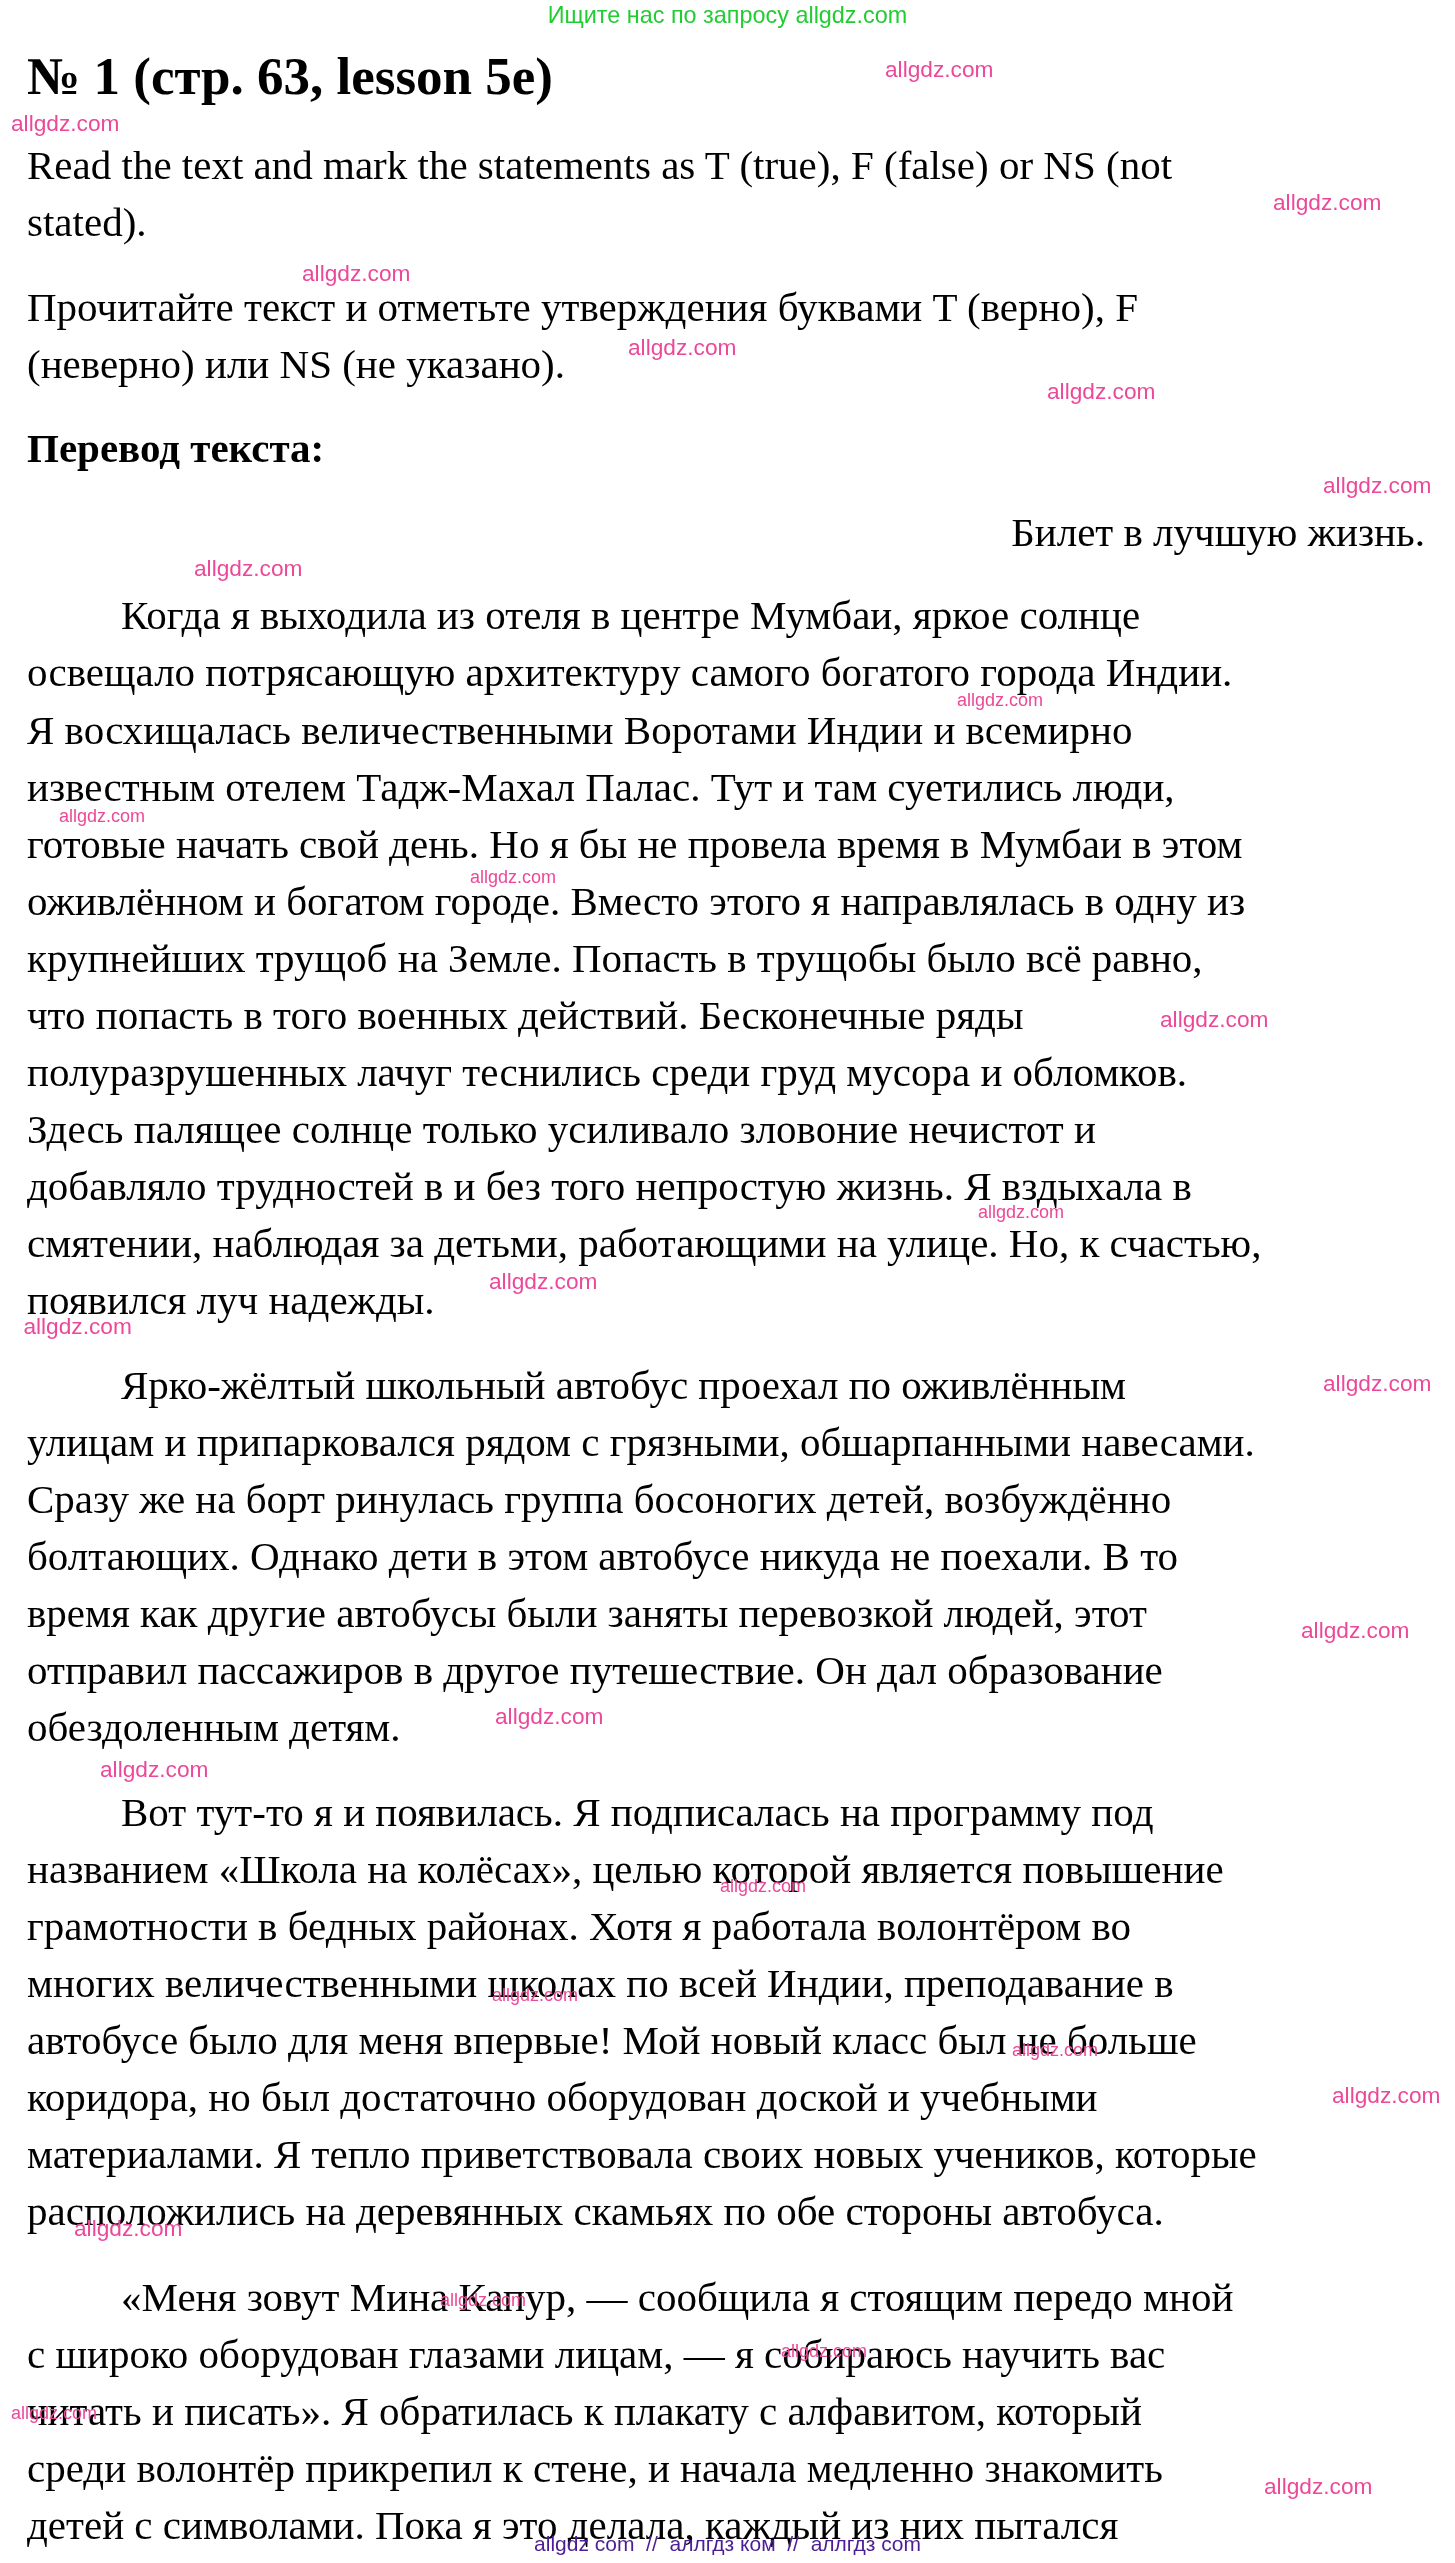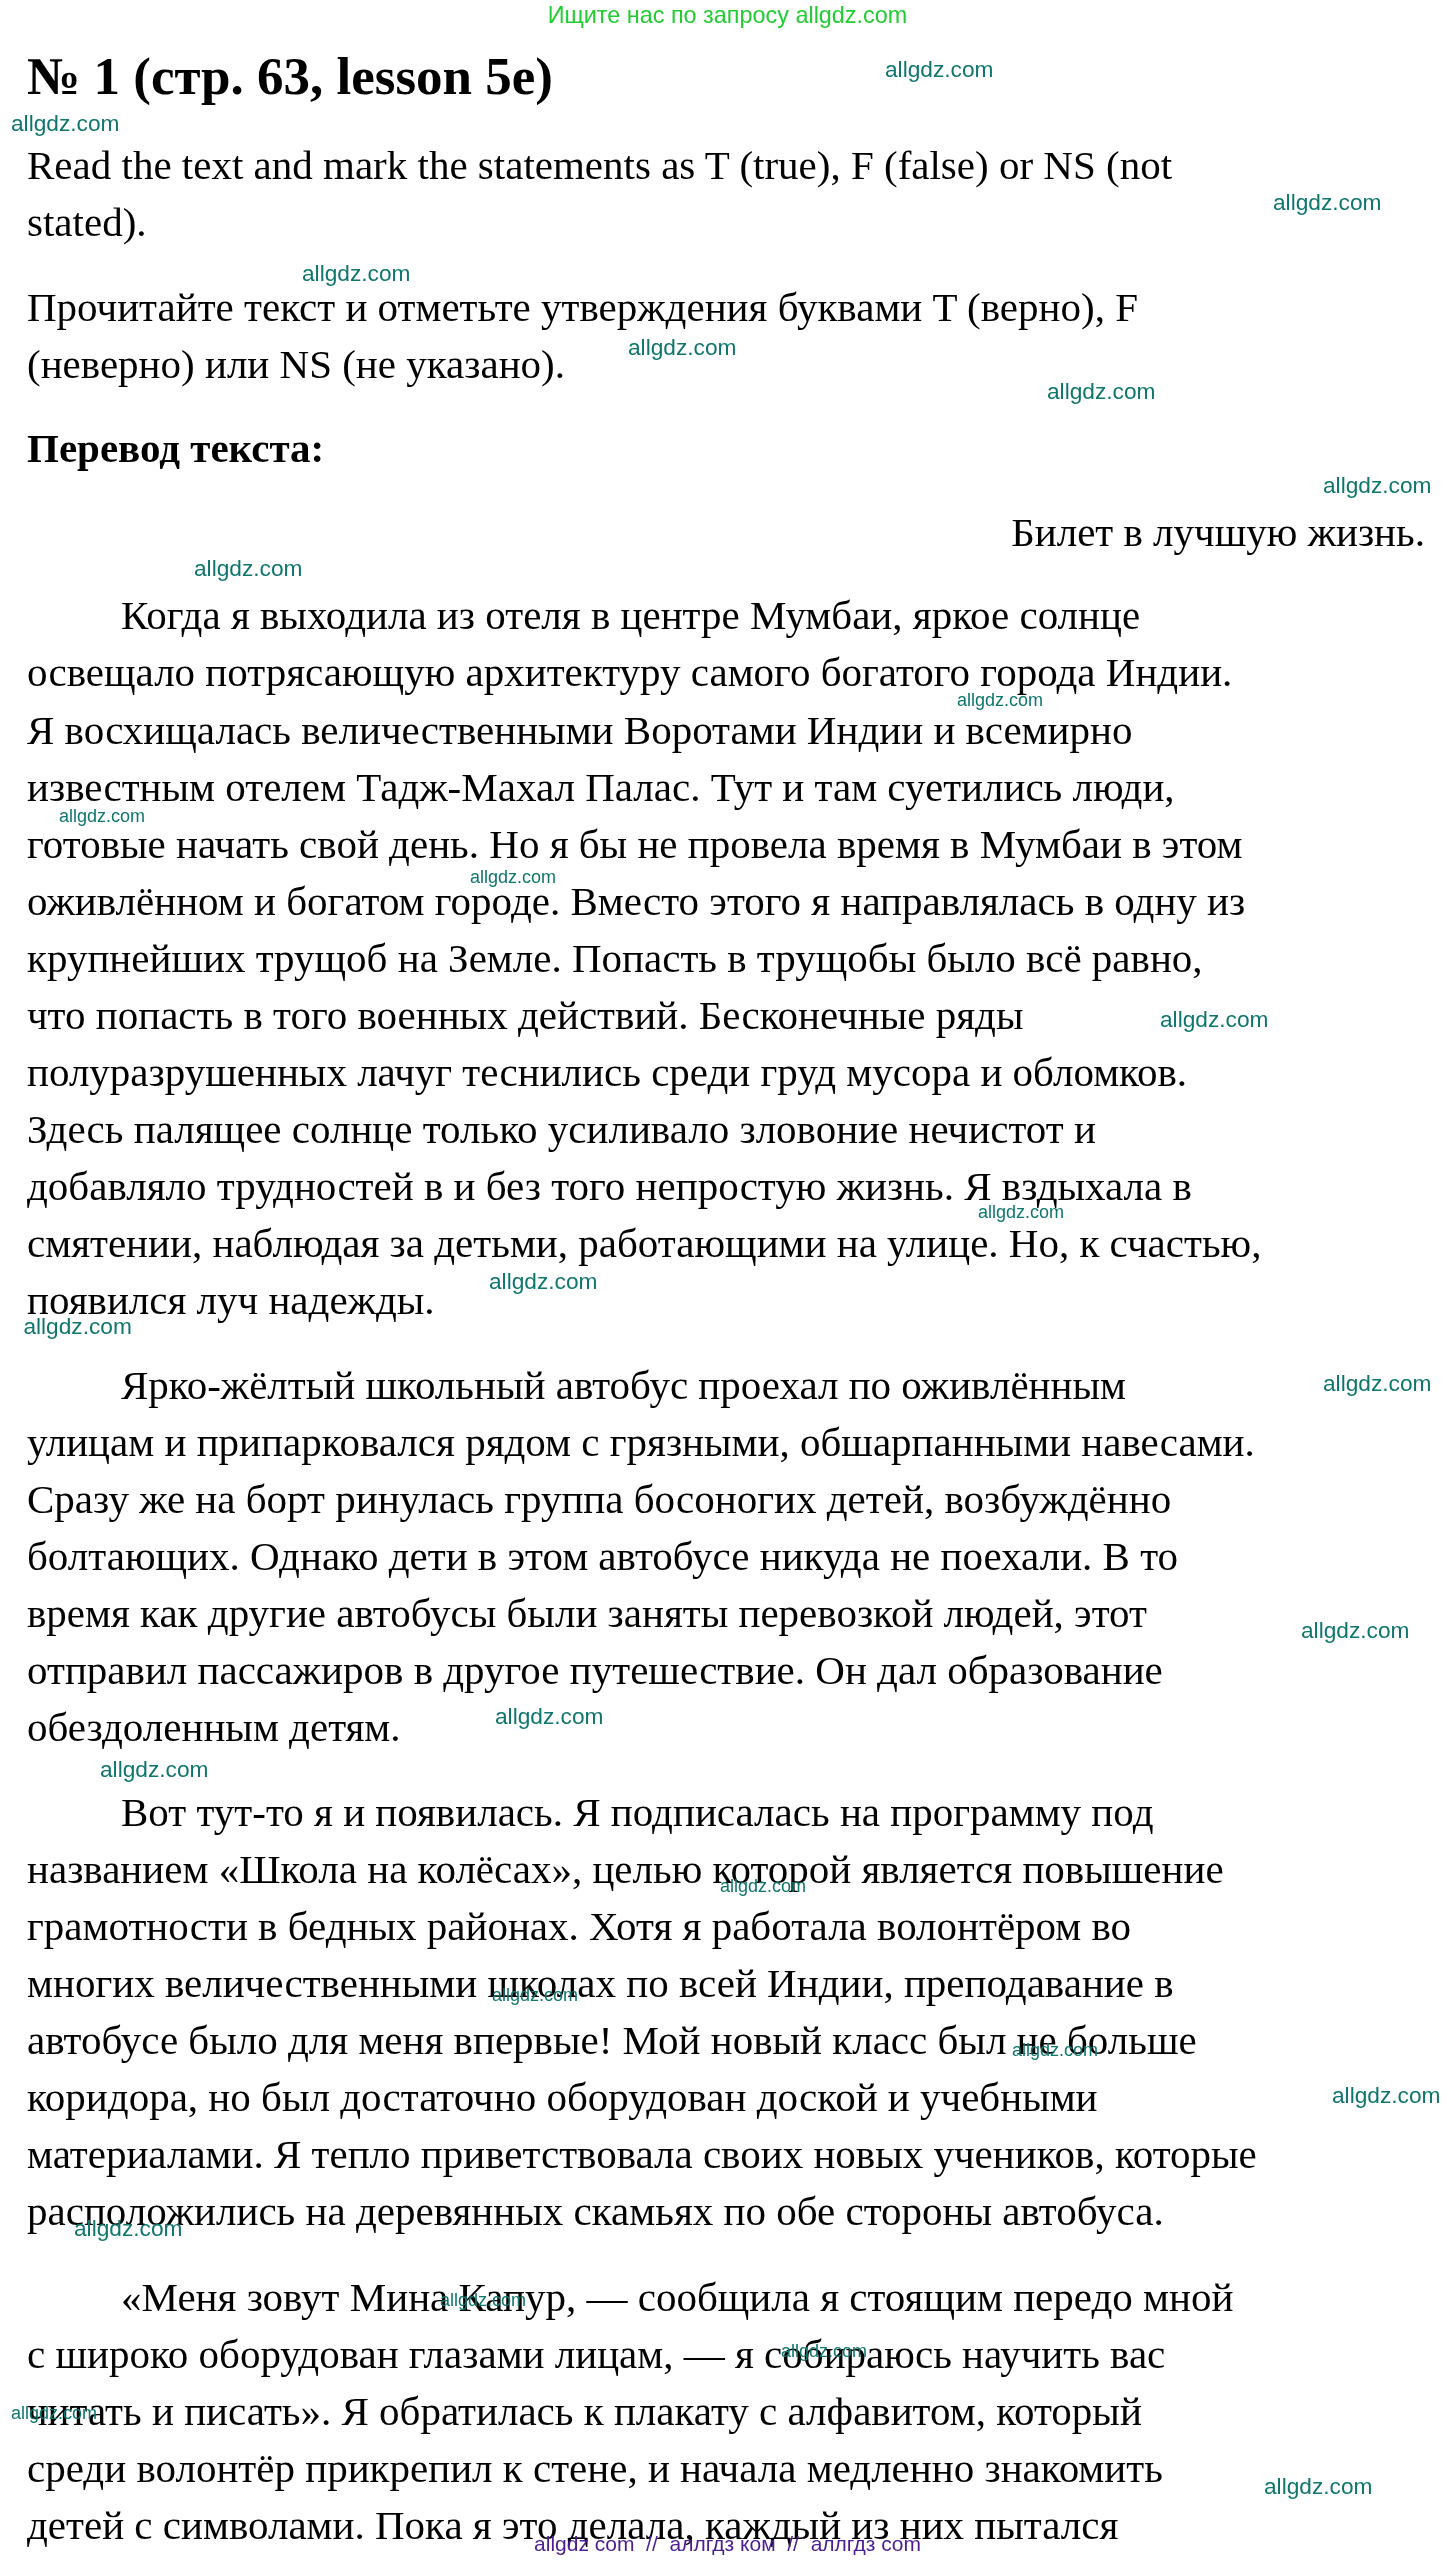--- a/index.html
+++ b/index.html
@@ -6,21 +6,21 @@
   body { width:1455px; height:2563px; position:relative; overflow:hidden; }
   .top-banner { position:absolute; top:0; left:0; width:1455px; text-align:center;
     font-family:"Liberation Sans", sans-serif; font-size:23.4px; color:#22cc33; line-height:31px; }
   .footer { position:absolute; top:2528px; left:0; width:1455px; text-align:center;
     font-family:"Liberation Sans", sans-serif; font-size:21px; color:#4c1d95; line-height:31px; white-space:pre; }
   .doc { position:absolute; left:27px; top:0; width:1406px; font-family:"Liberation Serif", serif; color:#000; }
   .title { position:absolute; top:53px; left:0; font-size:53px; font-weight:bold; line-height:47px; white-space:nowrap; }
   .text { position:absolute; left:0; font-size:41px; line-height:57px; white-space:nowrap; }
   .heading { font-weight:bold; }
   .center { width:1398px; text-align:right; }
-  .wm { position:absolute; font-family:"Liberation Sans", sans-serif; font-size:22.7px; color:#0f766e; white-space:nowrap; line-height:23.4px; }
+  .wm { position:absolute; font-family:"Liberation Sans", sans-serif; font-size:22.7px; color:#ec4899; white-space:nowrap; line-height:23.4px; }
   .wm.small { font-size:18px; }
 </style>
 </head>
 <body>
 
 <div class="top-banner">Ищите нас по запросу allgdz.com</div>
 
 <div class="doc">
   <div class="title">№ 1 (стр. 63, lesson 5e)</div>
 

